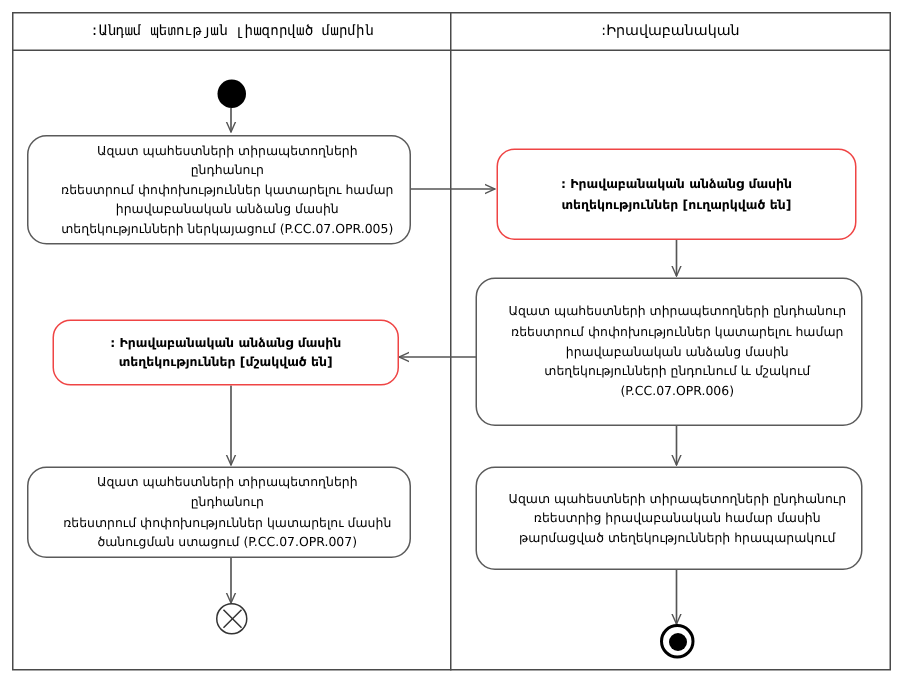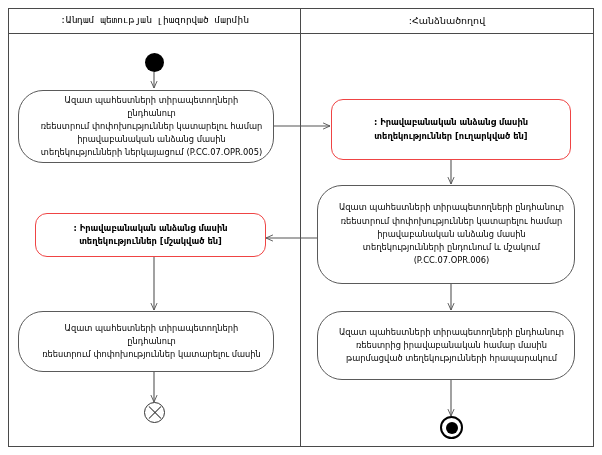--- a/index.html
+++ b/index.html
@@ -73,21 +73,21 @@
     align-items: center;
     justify-content: center;
     text-align: center;
     font-size: 8.3px;
     line-height: 13.2px;
     color: #000000;
     padding: 4px 9px;
   }
   .action {
     border: 1px solid #5a5a5a;
-    border-radius: 25px;
+    border-radius: 13px;
     padding-left: 20px;
   }
   .objectnode {
     border: 1px solid #ef4444;
     border-radius: 12px;
     font-weight: bold;
   }
   .node span { display: block; }
 
   
@@ -151,21 +151,21 @@
 </head>
 <body>
 
 <div id="canvas">
 
   <div class="frame"></div>
   <div class="header-divider"></div>
   <div class="lane-divider"></div>
 
   <div class="lane-title left">:Անդամ պետության լիազորված մարմին</div>
-  <div class="lane-title right">:Հանձնածողով</div>
+  <div class="lane-title right">:Իրավաբանական</div>
 
   <svg id="edges" viewBox="0 0 602 455" xmlns="http://www.w3.org/2000/svg">
     <defs>
       <marker id="arrow" viewBox="0 0 10 10" refX="9" refY="5" markerWidth="7" markerHeight="7" orient="auto-start-reverse">
         <path d="M 0 1 L 9 5 L 0 9" fill="none" stroke="#555555" stroke-width="1.2"></path>
       </marker>
     </defs>
     <g fill="none" stroke="#555555" stroke-width="1.1">
 
       <path d="M 154 72 L 154 88" marker-end="url(#arrow)"></path>
@@ -201,20 +201,21 @@
     <div>
       <span>: Իրավաբանական անձանց մասին</span>
       <span>տեղեկություններ [մշակված են]</span>
     </div>
   </div>
 
   <div class="node action" style="left:18px; top:311px; width:256px; height:61px;">
     <div>
       <span>Ազատ պահեստների տիրապետողների ընդհանուր</span>
       <span>ռեեստրում փոփոխություններ կատարելու մասին</span>
+      <span>ծանուցման ստացում (P.CC.07.OPR.007)</span>
     </div>
   </div>
 
   <div class="flowfinal-node" style="left:144px; top:402px;"></div>
 
   <div class="node objectnode" style="left:331px; top:99px; width:240px; height:61px;">
     <div>
       <span>: Իրավաբանական անձանց մասին</span>
       <span>տեղեկություններ [ուղարկված են]</span>
     </div>

